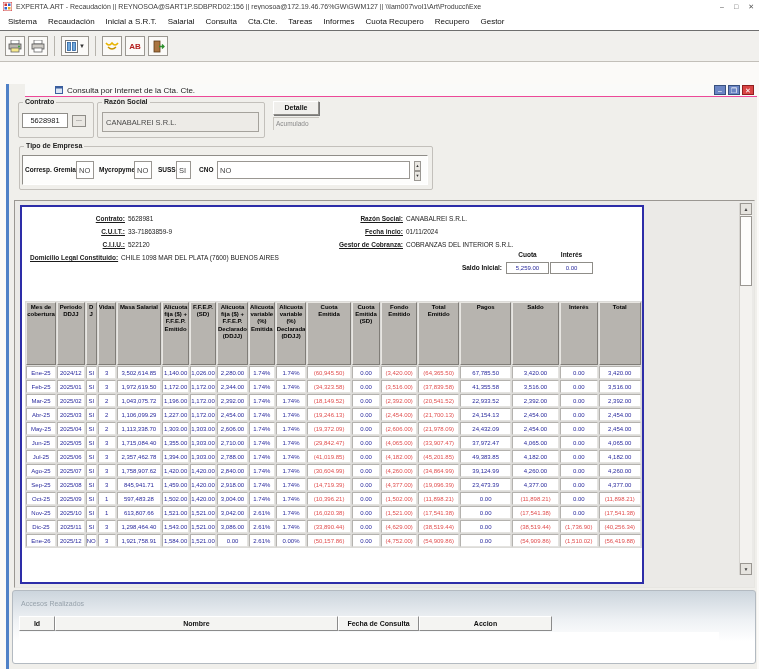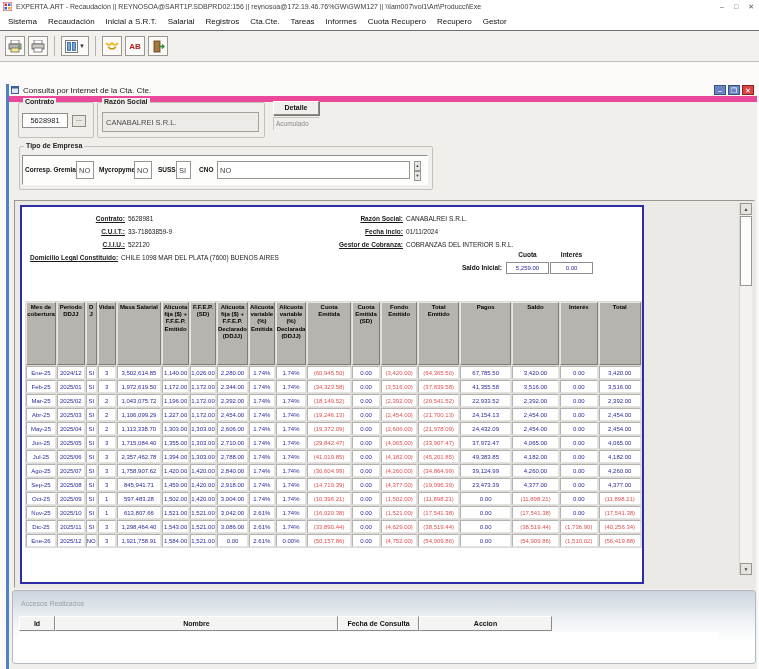--- a/index.html
+++ b/index.html
@@ -15,21 +15,21 @@
   .wcontrols{display:flex;gap:9px;margin-right:4px;color:#555;font-size:7px;}
   .wcbtn{cursor:default;}
   .menubar{position:absolute;left:0;top:13px;width:759px;height:18px;background:#ffffff;border-bottom:1px solid #6e6e6e;display:flex;align-items:center;gap:11px;padding-left:8px;box-sizing:border-box;}
   .menu-item{font-size:8px;color:#111;white-space:nowrap;}
   .toolbar{position:absolute;left:0;top:31px;width:759px;height:31px;background:#f1f0ed;border-bottom:1px solid #c2bfb9;box-sizing:border-box;display:flex;align-items:center;padding-left:5px;gap:3px;}
   .tbtn{width:20px;height:20px;background:#fbfaf8;border:1px solid #9b9892;display:flex;align-items:center;justify-content:center;box-sizing:border-box;}
   .tsep{width:1px;height:20px;background:#b6b3ac;margin:0 3px;}
   .tarrow{font-size:6px;color:#333;margin-left:1px;}
   .mdi{position:absolute;left:0;top:62px;width:759px;height:607px;background:#fbfaf8;}
   .child{position:absolute;left:6px;top:22px;width:751px;height:585px;background:#f0efeb;border-left:3px solid #4f81c7;box-sizing:border-box;}
-  .child-titlebar{position:absolute;left:0;top:0;right:0;height:12px;background:#fafaf9;border-bottom:6px solid #ec4899;display:flex;align-items:center;}
+  .child-titlebar{position:absolute;left:16px;top:0;right:0;height:12px;background:#fafaf9;border-bottom:1px solid #ec4899;display:flex;align-items:center;padding-left:28px;}
   .child-titlebar .cicon{width:8px;height:8px;margin:0 4px 0 2px;}
   .child-titlebar .ctext{font-size:8px;color:#222;flex:1;white-space:nowrap;}
   .cbtns{display:flex;gap:2px;margin-right:3px;}
   .cbtn{width:12px;height:10px;font-size:7px;line-height:9px;text-align:center;color:#fff;border:1px solid #38507e;background:#6b85c4;box-sizing:border-box;}
   .cbtn.close{background:#d94444;border-color:#8f1f1f;}
   .child-client{position:absolute;left:0;top:12px;right:0;bottom:0;}
   .groupbox{position:absolute;border:1px solid #c3c0bb;border-radius:2px;}
   .gb-label{position:absolute;top:-5px;left:4px;background:#f0efeb;padding:0 2px;font-size:7px;font-weight:bold;color:#222;white-space:nowrap;}
   .field-input{position:absolute;background:#fff;border:1px solid #8f8d88;box-sizing:border-box;font-size:7.5px;color:#222;text-align:center;font-family:inherit;padding:0;}
   .browse-btn{position:absolute;background:#e9e7e2;border:1px solid #8f8d88;font-size:7px;line-height:6px;text-align:center;color:#333;box-sizing:border-box;}
@@ -79,21 +79,21 @@
     <span class="wcbtn">□</span>
     <span class="wcbtn">✕</span>
   </div>
 </div>
 
 <div class="menubar" id="menubar">
     <span class="menu-item">Sistema</span>
     <span class="menu-item">Recaudación</span>
     <span class="menu-item">Inicial a S.R.T.</span>
     <span class="menu-item">Salarial</span>
-    <span class="menu-item">Registros</span>
+    <span class="menu-item">Consulta</span>
     <span class="menu-item">Cta.Cte.</span>
     <span class="menu-item">Tareas</span>
     <span class="menu-item">Informes</span>
     <span class="menu-item">Cuota Recupero</span>
     <span class="menu-item">Recupero</span>
     <span class="menu-item">Gestor</span>
   </div>
 
 <div class="toolbar">
   <div class="tbtn">

